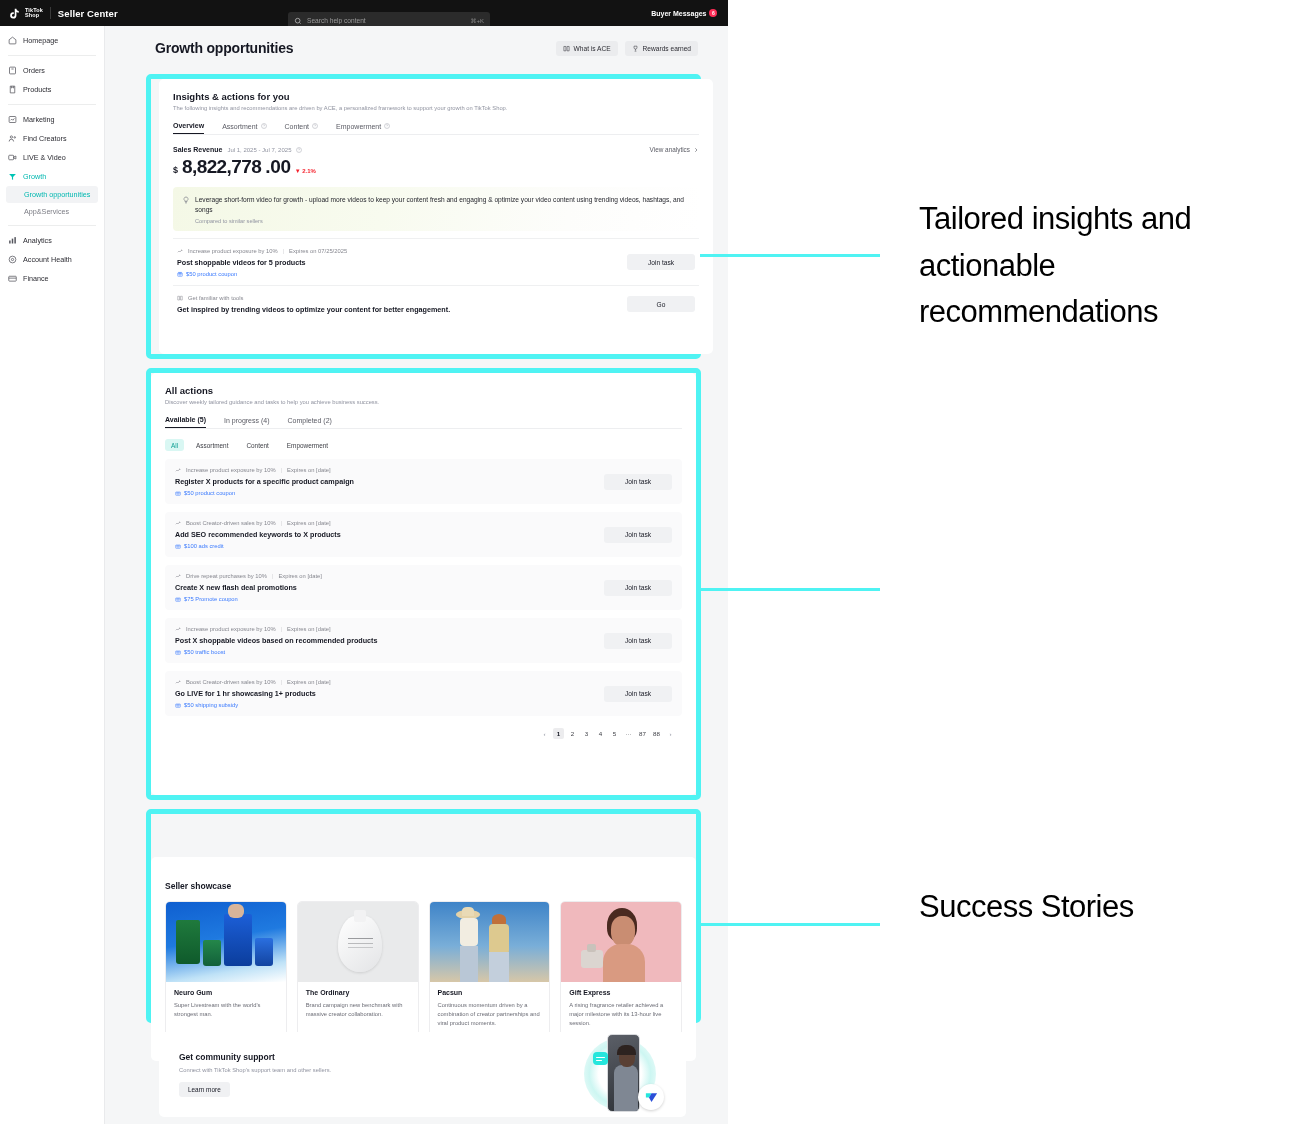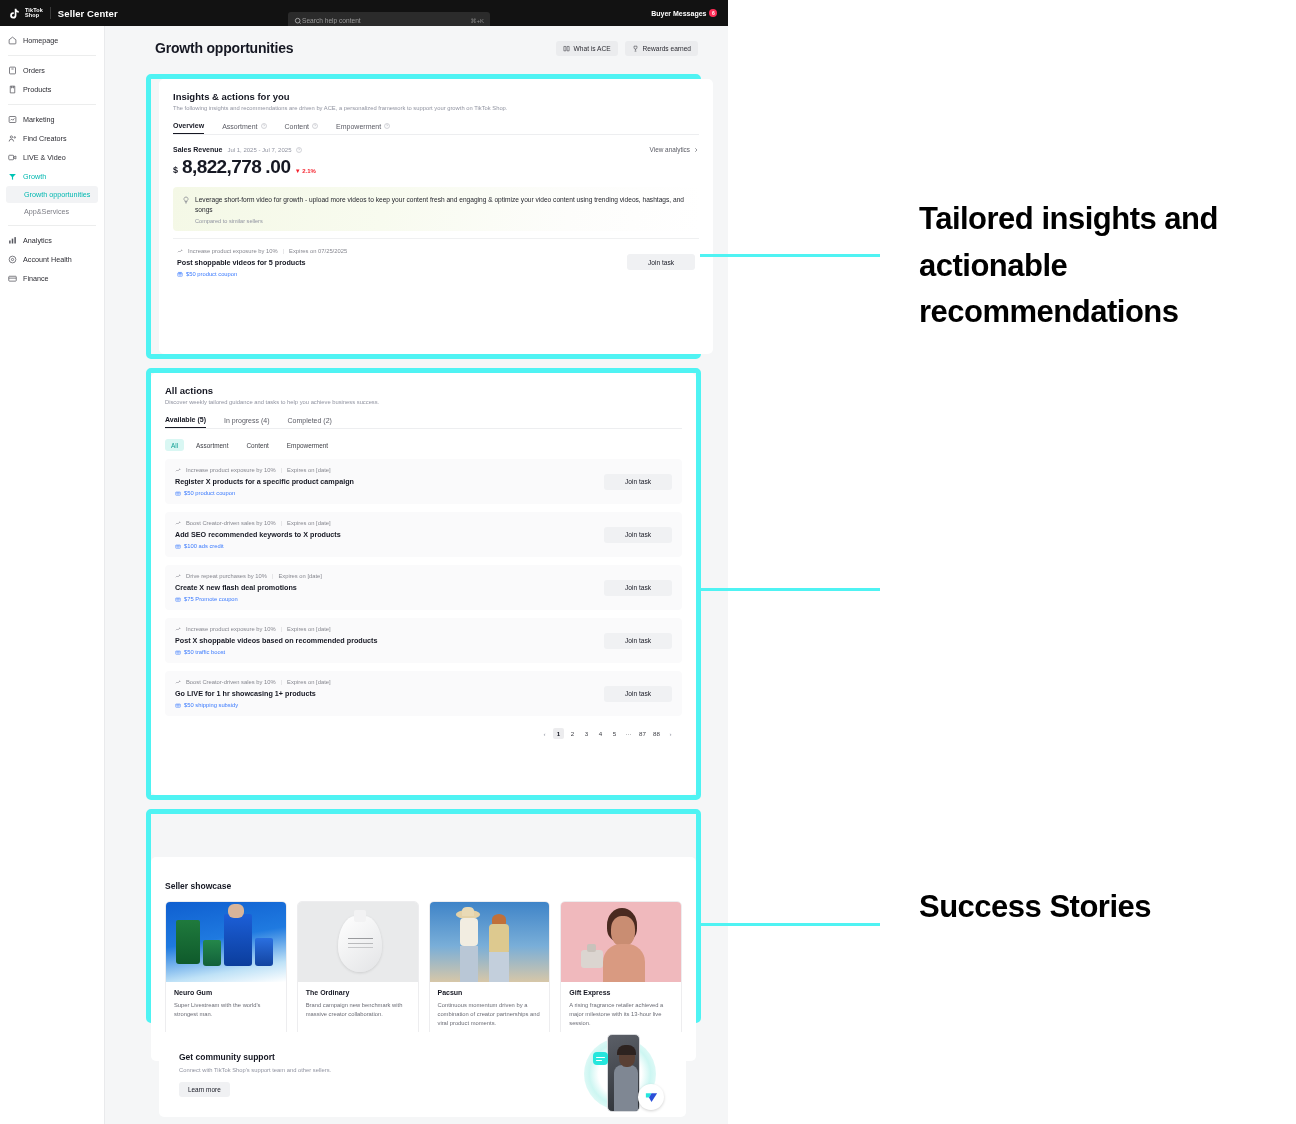--- a/index.html
+++ b/index.html
@@ -16,21 +16,21 @@
   .app { position:absolute; left:0; top:0; width:728px; height:1124px; background:#f5f6f7; overflow:hidden; }
 
   
   .topbar { position:absolute; left:0; top:0; width:832px; height:26px; background:#121212; display:flex; align-items:center; padding:0 8px; }
   .brand { display:flex; align-items:center; gap:4px; }
   .tt-logo { width:13px; height:13px; color:#fff; flex:0 0 auto;}
   .brand-stack { display:flex; flex-direction:column; line-height:1.0; }
   .brand-stack span { color:#fff; font-size:5.5px; font-weight:700; letter-spacing:.1px; }
   .divider-v { width:1px; height:12px; background:#3a3a3a; margin:0 7px; }
   .sc-title { color:#fff; font-size:9.5px; font-weight:700; letter-spacing:.1px; }
-  .search-wrap { position:absolute; left:288px; top:12px; width:202px; height:17px; background:#2b2b2b; border-radius:3px; display:flex; align-items:center; padding:0 6px; }
+  .search-wrap { position:absolute; left:288px; top:12px; width:202px; height:17px; background:#2b2b2b; border-radius:3px; display:flex; align-items:center; padding:0 6px; gap:5px; }
   .search-wrap .s-ico { width:8px;height:8px;color:#b5b5b5;flex:0 0 auto; }
   .search-wrap input { background:transparent; border:0; outline:none; color:#d7d7d7; font-size:6.6px; font-family:inherit; flex:1; }
   .search-wrap input::placeholder { color:#9b9b9b; }
   .kbd { color:#8a8a8a; font-size:6px; }
   .tb-right { position:absolute; right:6px; top:0; height:26px; display:flex; align-items:center; gap:13px; }
   .tb-item { display:flex; align-items:center; gap:3px; color:#ffffff; font-size:7px; font-weight:700; }
   .badge-red { background:#fe2c55; color:#fff; font-size:5px; font-weight:700; border-radius:50%; width:8px; height:8px; display:inline-flex; align-items:center; justify-content:center; }
   .tb-ico { width:10px; height:10px; color:#fff; }
   .avatar-tt { width:15px; height:15px; border-radius:50%; background:#000; border:1px solid #333; display:flex; align-items:center; justify-content:center; }
 
@@ -126,21 +126,21 @@
   .art-gift { background:#f0b9bd; }
   .pouch { position:absolute; border-radius:2px 2px 3px 3px; }
 
   .support { display:flex; align-items:center; justify-content:space-between; height:100%; padding:13px 0 13px 20px; position:relative; }
   .support h3 { font-size:8.5px; font-weight:700; }
   .support p { font-size:5.8px; color:#9093a0; margin-top:5px; }
   .support .learn { margin-top:9px; height:15px; padding:0 9px; font-size:6.4px; }
 
   
   .ann-line { position:absolute; height:3px; background:#4ff3f3; }
-  .ann-text { position:absolute; font-weight:700; color:#000; font-size:31px; line-height:1.5; letter-spacing:-.5px; }
+  .ann-text { position:absolute; font-weight:400; color:#000; font-size:31px; line-height:1.5; letter-spacing:-.5px; }
 </style>
 </head>
 <body>
 
 <div class="screen">
 
   <div class="app">
 
     <div class="topbar">
       <div class="brand">
@@ -386,20 +386,33 @@
                 <rect x="3" y="8" width="18" height="13" rx="1"></rect>
                 <path d="M3 12h18M12 8v13"></path>
                 <path d="M12 8C10 4 6 4 6 6.5S9 8 12 8zM12 8c2-4 6-4 6-1.5S15 8 12 8z"></path>
               </svg>
             <span>$50 product coupon</span>
           </div>
         </div>
         <button class="pill-btn">Join task</button>
       </div>
 
+      <div class="task-row">
+        <div>
+          <div class="meta">
+            <svg class="m-ico" viewBox="0 0 24 24" fill="none" stroke="currentColor" stroke-width="2">
+                <path d="M3 5h7v15H3z"></path>
+                <path d="M14 5h7v15h-7z"></path>
+              </svg>
+            <span>Get familiar with tools</span>
+          </div>
+          <div class="task-name">Get inspired by trending videos to optimize your content for better engagement.</div>
+        </div>
+        <button class="pill-btn">Go</button>
+      </div>
     </div>
 
     <div class="card" id="card2" style="padding:12px 14px;">
       <div class="sec-title">All actions</div>
       <div class="sec-sub">Discover weekly tailored guidance and tasks to help you achieve business success.</div>
 
       <div class="tabs">
         <div class="tab active">
             <span>Available (5)</span>
           </div>

